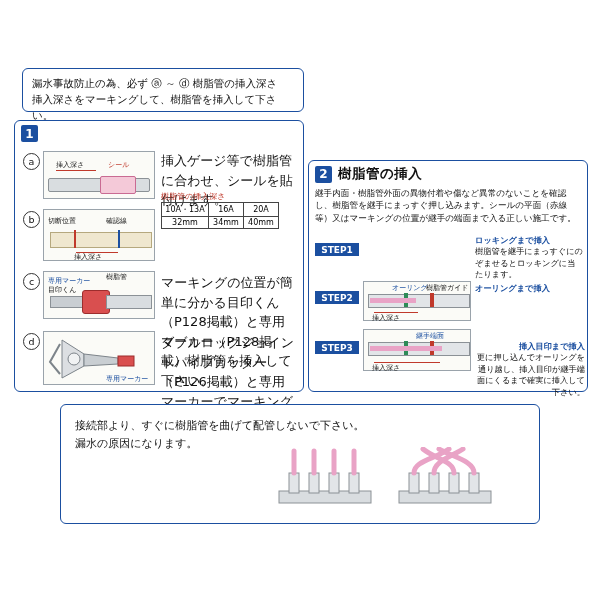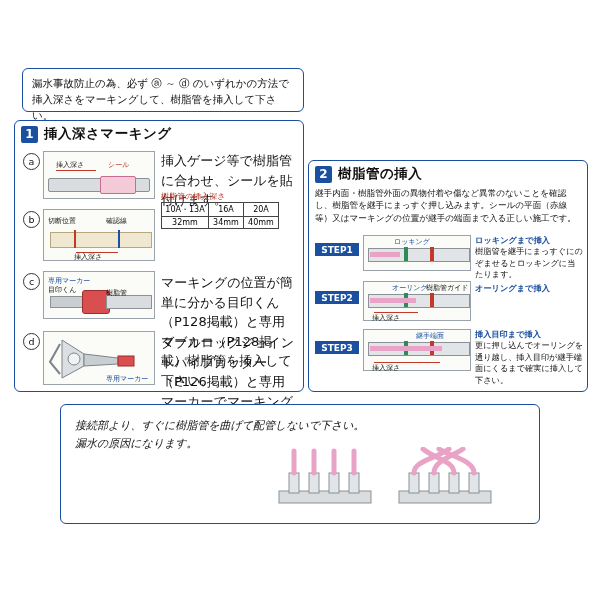--- a/index.html
+++ b/index.html
@@ -48,40 +48,39 @@
   #rp-head{position:absolute;left:6px;top:4px;}
   #rp-desc{position:absolute;left:6px;top:26px;width:268px;font-size:8.6px;line-height:1.45;color:#111;}
 
   .stepbadge{position:absolute;width:44px;height:13px;background:#1b4fa0;color:#fff;
              font-size:9px;font-weight:bold;display:flex;align-items:center;justify-content:center;}
   .steptxt{position:absolute;font-size:8.2px;line-height:1.4;color:#111;}
   .steptxt b{color:#1b4fa0;}
 
   
   #bottom{left:60px;top:404px;width:480px;height:120px;}
-  #bt-text{position:absolute;left:14px;top:12px;font-size:11px;line-height:1.6;color:#111;font-style:italic;}
+  #bt-text{position:absolute;left:14px;top:12px;font-size:11px;line-height:1.6;color:#111;}
 
   .okbox{position:absolute;left:210px;top:42px;width:110px;height:68px;}
   .ngbox{position:absolute;left:330px;top:42px;width:110px;height:68px;}
 </style>
 </head>
 <body>
 
 <div id="page">
 
   <div class="box bl" id="notice">
-    <div class="t jp">漏水事故防止の為、必ず ⓐ ～ ⓓ のいずれかの方法で</div>
+    <div class="t jp">漏水事故防止の為、必ず ⓐ ～ ⓓ 樹脂管の挿入深さ</div>
     <div class="t jp">挿入深さをマーキングして、樹脂管を挿入して下さい。</div>
   </div>
 
   <div class="box bl" id="leftpanel">
 
     <div class="sechead" id="lp-head">
       <div class="secnum">1</div>
-      <div class="sectitle">挿入深さマーキング</div>
     </div>
 
     <div id="lp-body">
 
       <div class="rowlabel" style="position:absolute;left:8px;top:6px;">a</div>
       <div class="fig" style="left:28px;top:4px;width:112px;height:48px;">
         <div style="position:absolute;left:4px;top:26px;width:100px;height:12px;background:#d9dde0;border:1px solid #8b9196;border-radius:2px;"></div>
         <div style="position:absolute;left:56px;top:24px;width:34px;height:16px;background:#f4c9d8;border:1px solid #c96b93;border-radius:2px;"></div>
         <div style="position:absolute;left:12px;top:18px;width:40px;height:1px;background:#c0392b;"></div>
         <div class="tinylbl" style="left:12px;top:8px;">挿入深さ</div>
@@ -118,21 +117,21 @@
         <div class="tinylbl" style="left:30px;top:42px;">挿入深さ</div>
       </div>
 
       <div class="rowlabel" style="position:absolute;left:8px;top:126px;">c</div>
       <div class="fig" style="left:28px;top:124px;width:112px;height:48px;">
         <div style="position:absolute;left:6px;top:24px;width:34px;height:10px;background:#c9ced2;border:1px solid #8b9196;"></div>
         <div style="position:absolute;left:38px;top:18px;width:26px;height:22px;background:#d94f4f;border:1px solid #9c2d2d;border-radius:3px;"></div>
         <div style="position:absolute;left:62px;top:23px;width:44px;height:12px;background:#d9dde0;border:1px solid #8b9196;"></div>
         <div class="tinylbl blue" style="left:4px;top:4px;">専用マーカー</div>
         <div class="tinylbl" style="left:4px;top:13px;">目印くん</div>
-        <div class="tinylbl" style="left:62px;top:16px;font-family:Liberation Mono, monospace;">樹脂管</div>
+        <div class="tinylbl" style="left:62px;top:0;font-family:Liberation Mono, monospace;">樹脂管</div>
       </div>
       <div class="bodytext" style="left:146px;top:126px;width:136px;">マーキングの位置が簡単に分かる目印くん（P128掲載）と専用マーカー（P128掲載）樹脂管を挿入して下さい。</div>
 
       <div class="rowlabel" style="position:absolute;left:8px;top:186px;">d</div>
       <div class="fig" style="left:28px;top:184px;width:112px;height:54px;">
         <svg width="112" height="54" viewBox="0 0 112 54">
           <path d="M18 8 L40 22 L40 34 L18 46 Z" fill="#dcdfe2" stroke="#7d848a" stroke-width="1"></path>
           <path d="M40 22 L74 26 L74 32 L40 34 Z" fill="#c9ced2" stroke="#7d848a" stroke-width="1"></path>
           <circle cx="30" cy="27" r="6" fill="#f0f2f3" stroke="#7d848a"></circle>
           <path d="M16 12 L6 30 L16 42" fill="none" stroke="#7d848a" stroke-width="2"></path>
@@ -148,27 +147,20 @@
   <div class="box bl" id="rightpanel">
 
     <div class="sechead" id="rp-head">
       <div class="secnum">2</div>
       <div class="sectitle">樹脂管の挿入</div>
     </div>
 
     <div id="rp-desc">継手内面・樹脂管外面の異物付着や傷など異常のないことを確認し、樹脂管を継手にまっすぐ押し込みます。シールの平面（赤線等）又はマーキングの位置が継手の端面まで入る正しい施工です。</div>
 
     <div class="stepbadge" style="left:6px;top:82px;">STEP1</div>
-    <div class="fig" style="position:absolute;left:54px;top:74px;width:108px;height:36px;">
-      <div style="position:absolute;left:4px;top:12px;width:100px;height:12px;background:#e2e5e8;border:1px solid #8b9196;"></div>
-      <div style="position:absolute;left:40px;top:11px;width:4px;height:14px;background:#2e8b57;"></div>
-      <div style="position:absolute;left:66px;top:11px;width:4px;height:14px;background:#c0392b;"></div>
-      <div style="position:absolute;left:6px;top:16px;width:30px;height:5px;background:#e9a3c6;"></div>
-      <div class="tinylbl blue" style="left:30px;top:1px;">ロッキング</div>
-    </div>
     <div class="steptxt" style="left:166px;top:74px;width:108px;">
       <b>ロッキングまで挿入</b><br>
       <span>樹脂管を継手にまっすぐにのぞませるとロッキングに当たります。</span>
     </div>
 
     <div class="stepbadge" style="left:6px;top:130px;">STEP2</div>
     <div class="fig" style="position:absolute;left:54px;top:120px;width:108px;height:40px;">
       <div style="position:absolute;left:4px;top:12px;width:100px;height:12px;background:#e2e5e8;border:1px solid #8b9196;"></div>
       <div style="position:absolute;left:40px;top:11px;width:4px;height:14px;background:#2e8b57;"></div>
       <div style="position:absolute;left:66px;top:11px;width:4px;height:14px;background:#c0392b;"></div>
@@ -185,21 +177,21 @@
     <div class="stepbadge" style="left:6px;top:180px;">STEP3</div>
     <div class="fig" style="position:absolute;left:54px;top:168px;width:108px;height:42px;">
       <div style="position:absolute;left:4px;top:12px;width:100px;height:12px;background:#e2e5e8;border:1px solid #8b9196;"></div>
       <div style="position:absolute;left:40px;top:11px;width:4px;height:14px;background:#2e8b57;"></div>
       <div style="position:absolute;left:66px;top:11px;width:4px;height:14px;background:#c0392b;"></div>
       <div style="position:absolute;left:6px;top:16px;width:72px;height:5px;background:#e9a3c6;"></div>
       <div style="position:absolute;left:10px;top:32px;width:66px;height:1px;background:#c0392b;"></div>
       <div class="tinylbl blue" style="left:52px;top:1px;">継手端面</div>
       <div class="tinylbl" style="left:8px;top:33px;">挿入深さ</div>
     </div>
-    <div class="steptxt" style="left:166px;top:168px;width:110px;">
+    <div class="steptxt" style="left:166px;top:180px;width:110px;text-align:right;">
       <b>挿入目印まで挿入</b><br>
       <span>更に押し込んでオーリングを通り越し、挿入目印が継手端面にくるまで確実に挿入して下さい。</span>
     </div>
 
   </div>
 
   <div class="box bl" id="bottom">
     <div id="bt-text">
       <div>接続部より、すぐに樹脂管を曲げて配管しないで下さい。</div>
       <div>漏水の原因になります。</div>

